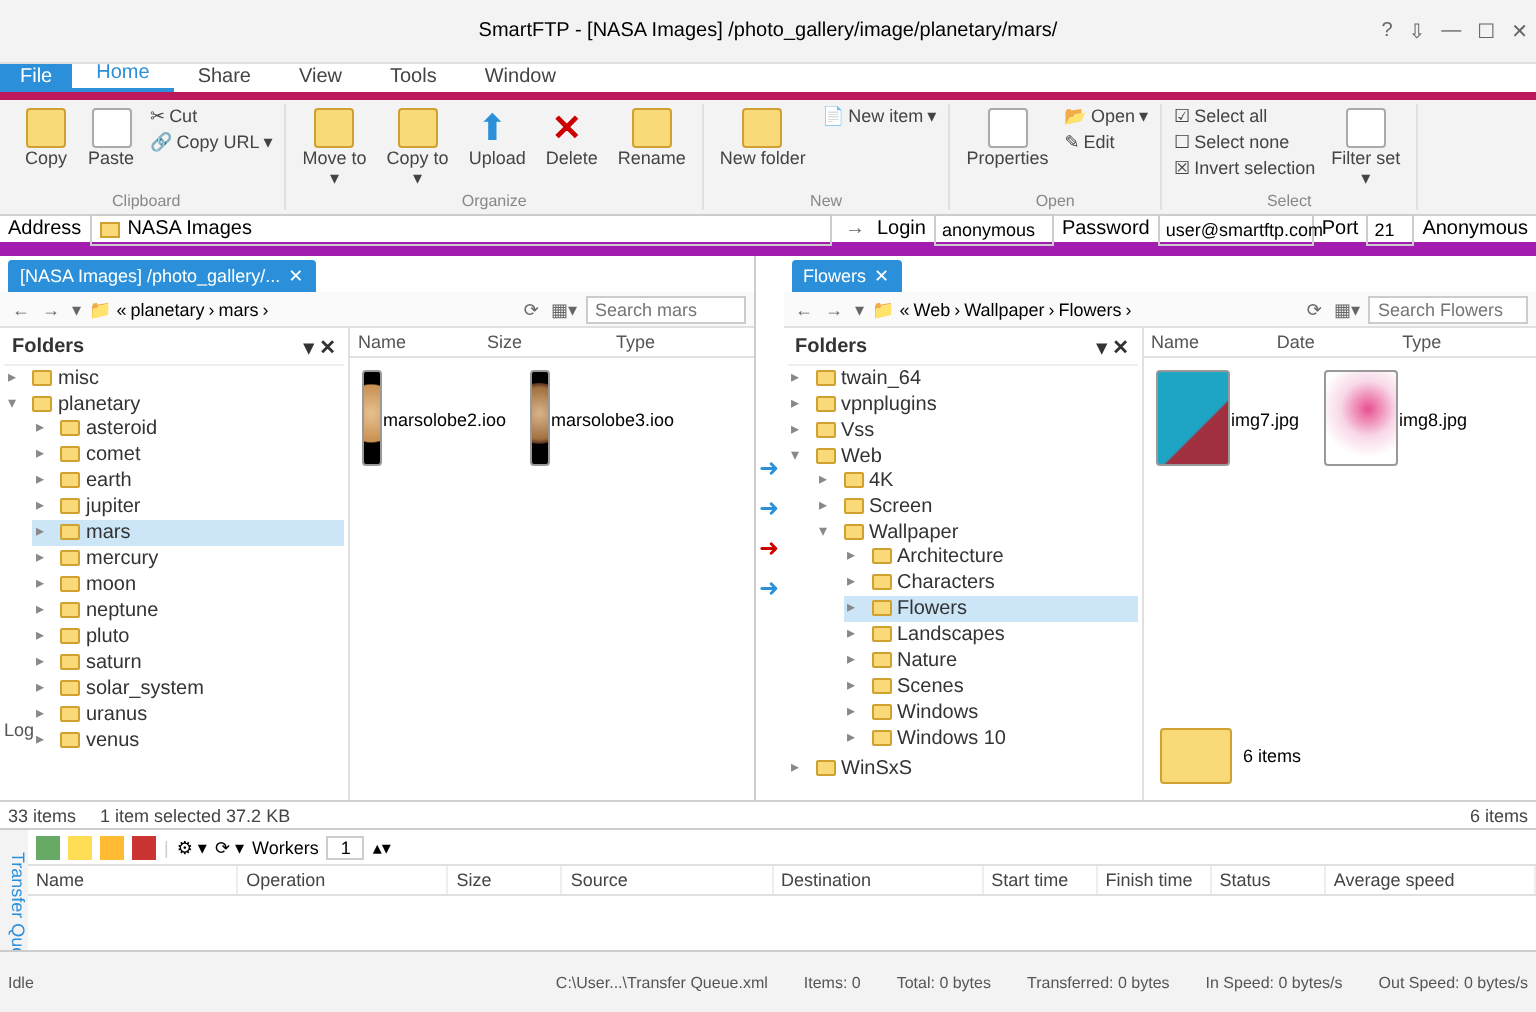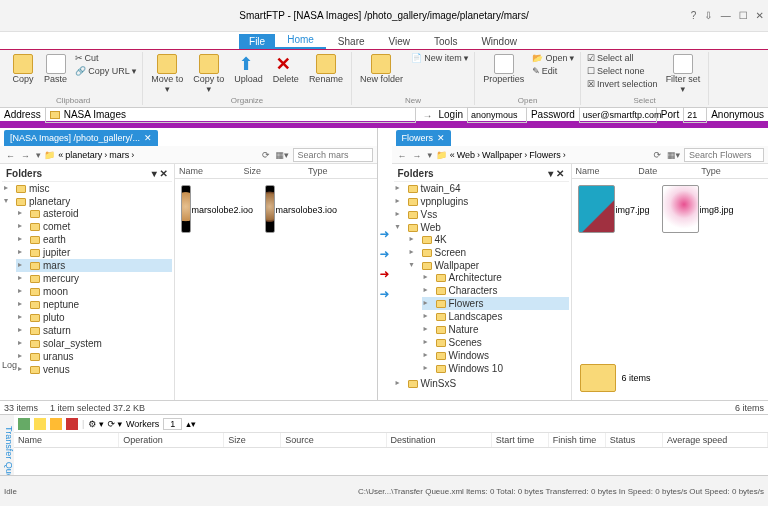--- a/index.html
+++ b/index.html
@@ -1,20 +1,20 @@
 <!DOCTYPE html>
 <html><head>
 <meta charset="utf-8">
 <style>
 * { box-sizing: border-box; margin: 0; padding: 0; font-family: "Segoe UI", sans-serif; }
 body { width: 768px; height: 506px; background: #fff; font-size: 10px; overflow: hidden; position: relative; }
 .titlebar { height: 32px; background: #f3f3f3; display: flex; align-items: center; justify-content: center; border-bottom: 1px solid #e0e0e0; position: relative; }
 .titlebar-icons { position: absolute; right: 4px; display: flex; gap: 8px; color: #666; }
 .titlebar-icons span { cursor: pointer; }
-.menutabs { height: 18px; display: flex; align-items: flex-end; background: #fff; border-bottom: 1px solid #be185d; justify-content: center; }
+.menutabs { height: 18px; display: flex; align-items: flex-end; background: #fff; border-bottom: 4px solid #be185d; }
 .file-btn { background: #2b90d9; color: #fff; padding: 2px 10px; font-size: 10px; }
 .menutab { padding: 2px 12px; font-size: 10px; color: #444; }
 .menutab.active { color: #2b90d9; border-bottom: 2px solid #2b90d9; }
 .ribbon { height: 58px; background: #f3f3f3; border-bottom: 1px solid #d0d0d0; display: flex; padding: 2px 4px; }
 .rgroup { display: flex; flex-direction: column; border-right: 1px solid #e0e0e0; padding: 0 4px; justify-content: space-between; }
 .rgroup-items { display: flex; gap: 2px; }
 .rbtn { display: flex; flex-direction: column; align-items: center; padding: 2px 4px; font-size: 9px; color: #444; min-width: 30px; }
 .rbtn-sm { font-size: 9px; color: #444; padding: 1px 2px; display: flex; align-items: center; gap: 2px; }
 .ricon { width: 20px; height: 20px; background: #f9d978; border: 1px solid #d0a030; border-radius: 2px; }
 .ricon.paste { background: #fff; border: 1px solid #aaa; }
@@ -61,21 +61,21 @@
 .status { height: 14px; border-top: 1px solid #d0d0d0; display: flex; align-items: center; padding: 0 4px; font-size: 9px; gap: 12px; color: #444; }
 .log-lbl { position: absolute; left: 2px; top: 360px; font-size: 9px; color: #555; }
 .queue { height: 86px; border-top: 1px solid #ccc; display: flex; }
 .queue-side { width: 14px; background: #f3f3f3; writing-mode: vertical-rl; text-align: center; font-size: 9px; color: #2b90d9; padding: 2px 0; }
 .queue-main { flex: 1; display: flex; flex-direction: column; }
 .queue-tools { height: 18px; display: flex; align-items: center; gap: 4px; padding: 0 4px; border-bottom: 1px solid #e0e0e0; font-size: 9px; }
 .queue-tools .tb { width: 12px; height: 12px; display: inline-block; }
 .qhdr { display: flex; font-size: 9px; color: #444; border-bottom: 1px solid #e0e0e0; }
 .qhdr span { padding: 2px 4px; border-right: 1px solid #eee; flex: 1; }
 .qhdr span.small { flex: 0.5; }
-.bottombar { position: absolute; bottom: 0; height: 14px; width: 100%; background: #f3f3f3; border-top: 1px solid #ccc; display: flex; align-items: center; font-size: 8px; color: #555; padding: 15px 4px; gap: 2px; }
+.bottombar { position: absolute; bottom: 0; height: 14px; width: 100%; background: #f3f3f3; border-top: 1px solid #ccc; display: flex; align-items: center; font-size: 8px; color: #555; padding: 15px 4px; gap: 18px; }
 .navbtn { padding:0 2px; color:#666; cursor:pointer; }
 </style>
 </head>
 <body>
 
 <div class="titlebar">
   <span>SmartFTP - [NASA Images] /photo_gallery/image/planetary/mars/</span>
   <div class="titlebar-icons">
     <span>?</span>
     <span>⇩</span>

